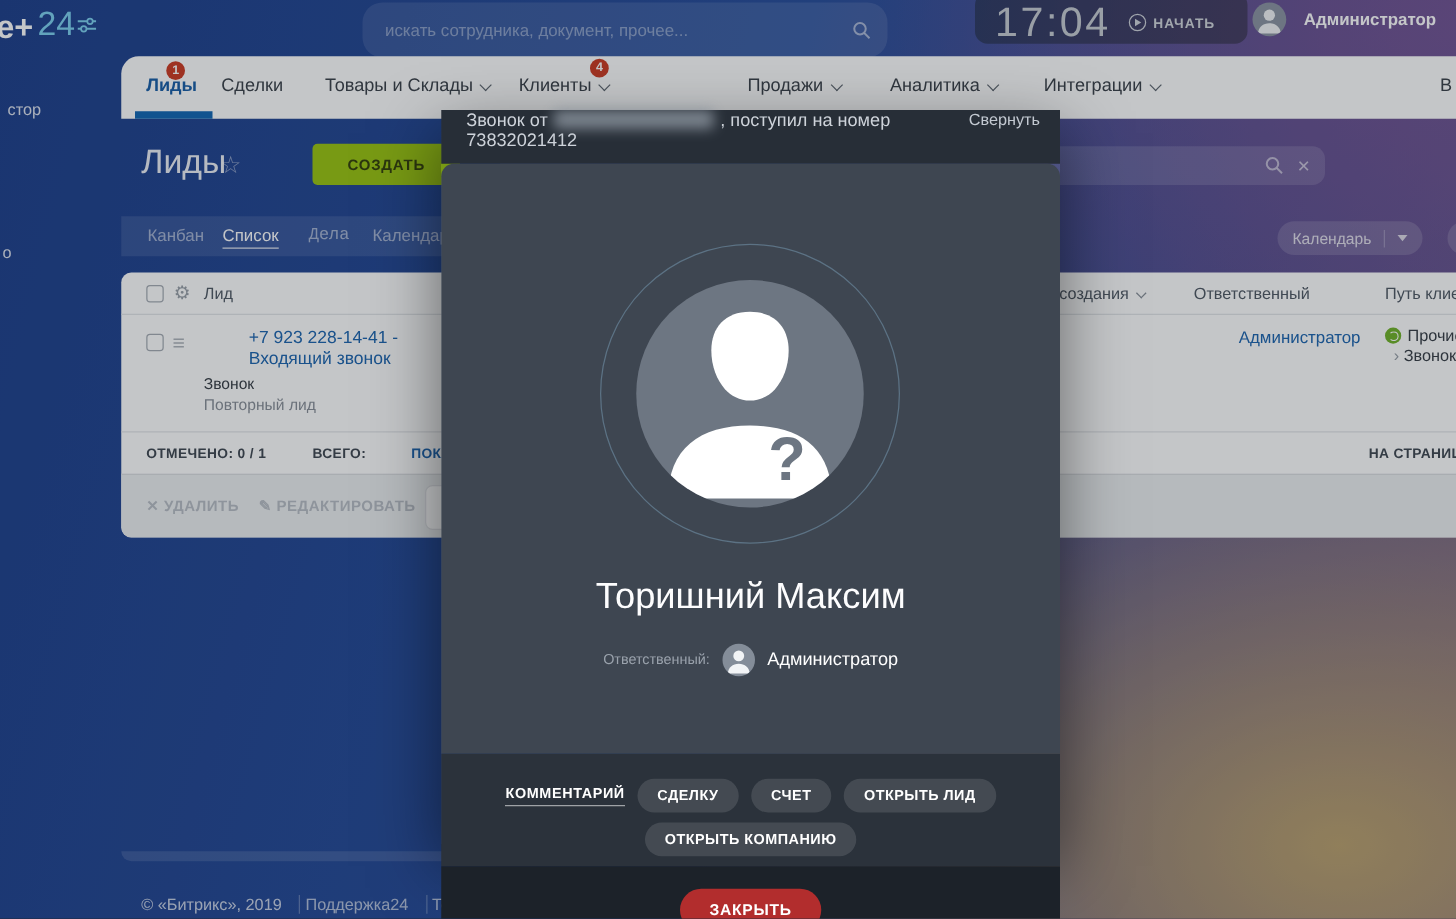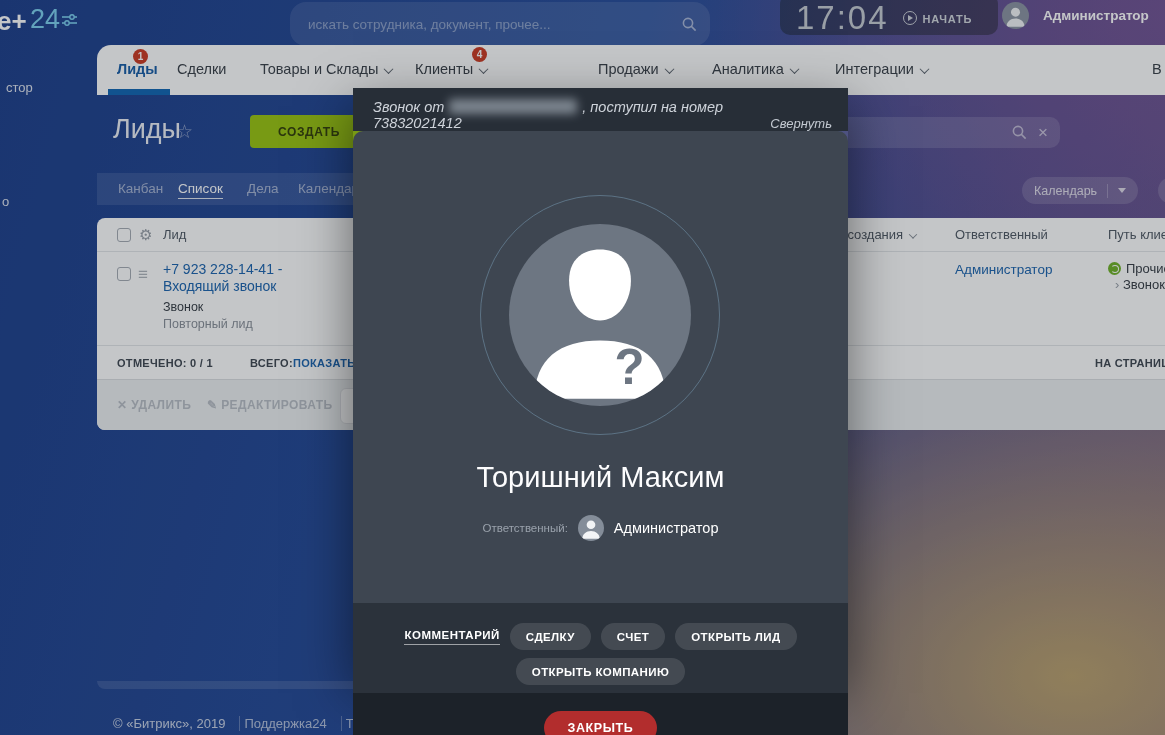--- a/index.html
+++ b/index.html
@@ -44,36 +44,36 @@
   .ext-div{width:1px;height:14px;background:rgba(255,255,255,0.25);margin:0 10px;}
   .caret-dn{width:0;height:0;border-left:4px solid transparent;border-right:4px solid transparent;border-top:5px solid rgba(255,255,255,0.75);}
   .pill-frag{left:1158px;top:177px;width:20px;height:27px;border-radius:14px 0 0 14px;background:rgba(255,255,255,0.14);}
   
   .panel{left:97px;top:218px;width:1110px;height:212px;background:#fff;border-radius:8px;overflow:hidden;}
   .t-head{position:absolute;left:0;top:0;width:100%;height:34px;border-bottom:1px solid #e4e6e9;}
   .t-col{position:absolute;top:9px;font-size:13px;color:#525b66;white-space:nowrap;}
   .chk{position:absolute;width:14px;height:14px;border:1.5px solid #a7adb5;border-radius:3px;background:#fff;cursor:pointer;}
   .gear{position:absolute;color:#9aa1a9;font-size:15px;cursor:pointer;line-height:1;}
   .burger{position:absolute;color:#b0b6bd;font-size:17px;cursor:pointer;line-height:1;}
-  .link{color:#2067b0;cursor:pointer;}
+  .link{color:#2067b0;cursor:pointer;margin-left:36px;}
   .t-status{position:absolute;left:0;top:127px;width:100%;height:34px;border-top:1px solid #e4e6e9;font-size:11px;}
   .s-label{font-weight:bold;color:#424a54;letter-spacing:0.3px;}
   .actions-sec{position:absolute;left:0;top:161px;width:100%;height:51px;background:#edeff1;border-top:1px solid #dcdee1;}
   .act-btn{position:absolute;top:18px;font-size:12px;font-weight:bold;letter-spacing:0.4px;color:#b9bec5;cursor:pointer;white-space:nowrap;}
   .sel-box{position:absolute;left:243px;top:8px;width:130px;height:36px;background:#fff;border:1px solid #e1e3e6;border-radius:6px;}
   .green-ic{display:inline-block;width:13px;height:13px;border-radius:50%;background:#72b32b;position:relative;vertical-align:-2px;margin-right:5px;}
   .green-ic::after{content:"";position:absolute;left:2.5px;top:2.5px;width:6px;height:6px;border:1.5px solid #fff;border-left-color:transparent;border-radius:50%;}
   .slider-edge{left:97px;top:681px;width:714px;height:8px;background:rgba(255,255,255,0.12);border-radius:0 0 12px 12px;}
   
   .footer{left:113px;top:716px;display:flex;align-items:center;font-size:13px;color:rgba(255,255,255,0.75);}
   .f-link{color:rgba(255,255,255,0.65);margin-left:14px;padding-left:4px;border-left:1px solid rgba(255,255,255,0.28);cursor:pointer;}
   
   .dim{left:0;top:0;width:1165px;height:735px;background:rgba(10,15,25,0.24);z-index:50;}
   .modal{left:353px;top:88px;width:495px;height:587px;z-index:100;box-shadow:0 18px 50px rgba(0,0,0,0.5);}
-  .m-head{position:absolute;left:0;top:0;width:100%;height:43px;background:#272e37;display:flex;align-items:flex-end;padding:0 16px 0 20px;font-size:14.5px;color:#ced3da;font-style:italic;}
+  .m-head{position:absolute;left:0;top:0;width:100%;height:43px;background:#272e37;display:flex;align-items:flex-start;padding:0 16px 0 20px;font-size:14.5px;color:#ced3da;}
   .blur-blob{display:inline-block;width:128px;height:15px;border-radius:3px;background:#8b949e;opacity:0.85;filter:blur(5px);margin:0 5px -2px 5px;}
   .m-collapse{margin-left:auto;font-size:13px;color:#c3c9d1;cursor:pointer;}
   .m-body{position:absolute;left:0;top:43px;width:100%;height:472px;background:#3e4651;border-radius:10px 10px 0 0;}
   .ring{position:absolute;left:127px;top:64px;width:240px;height:240px;border:1px solid rgba(128,168,196,0.45);border-radius:50%;}
   .big-avatar{position:absolute;left:156px;top:93px;width:182px;height:182px;border-radius:50%;background:#6d7682;overflow:hidden;}
   .m-name{position:absolute;left:0;top:330px;width:100%;text-align:center;font-size:29px;color:#fdfdfe;}
   .resp-row{position:absolute;left:0;top:384px;width:100%;display:flex;align-items:center;justify-content:center;gap:10px;}
   .resp-label{font-size:11.5px;color:#9aa2ac;}
   .sm-avatar{width:26px;height:26px;border-radius:50%;background:#848d99;overflow:hidden;}
   .resp-val{font-size:14.5px;color:#fff;}
@@ -147,21 +147,21 @@
     <svg width="17" height="17" viewBox="0 0 17 17">
       <circle cx="7" cy="7" r="4.6" fill="none" stroke="rgba(255,255,255,0.55)" stroke-width="1.6"></circle>
       <line x1="10.6" y1="10.6" x2="14.6" y2="14.6" stroke="rgba(255,255,255,0.55)" stroke-width="1.6"></line>
     </svg>
     <span class="xmark">×</span>
   </div>
 
   <div class="abs views-band">
     <span class="view-item" style="left:21px;">Канбан</span>
     <span class="view-item active" style="left:81px;">Список</span>
-    <span class="view-item" style="left:150px;">Дела</span>
+    <span class="view-item" style="left:150px;font-family:Liberation Mono, monospace;">Дела</span>
     <span class="view-item" style="left:201px;">Календарь</span>
   </div>
 
   <div class="abs ext-pill">
     <span>Календарь</span>
     <span class="ext-div"></span>
     <span class="caret-dn"></span>
   </div>
   <div class="abs pill-frag"></div>
 

